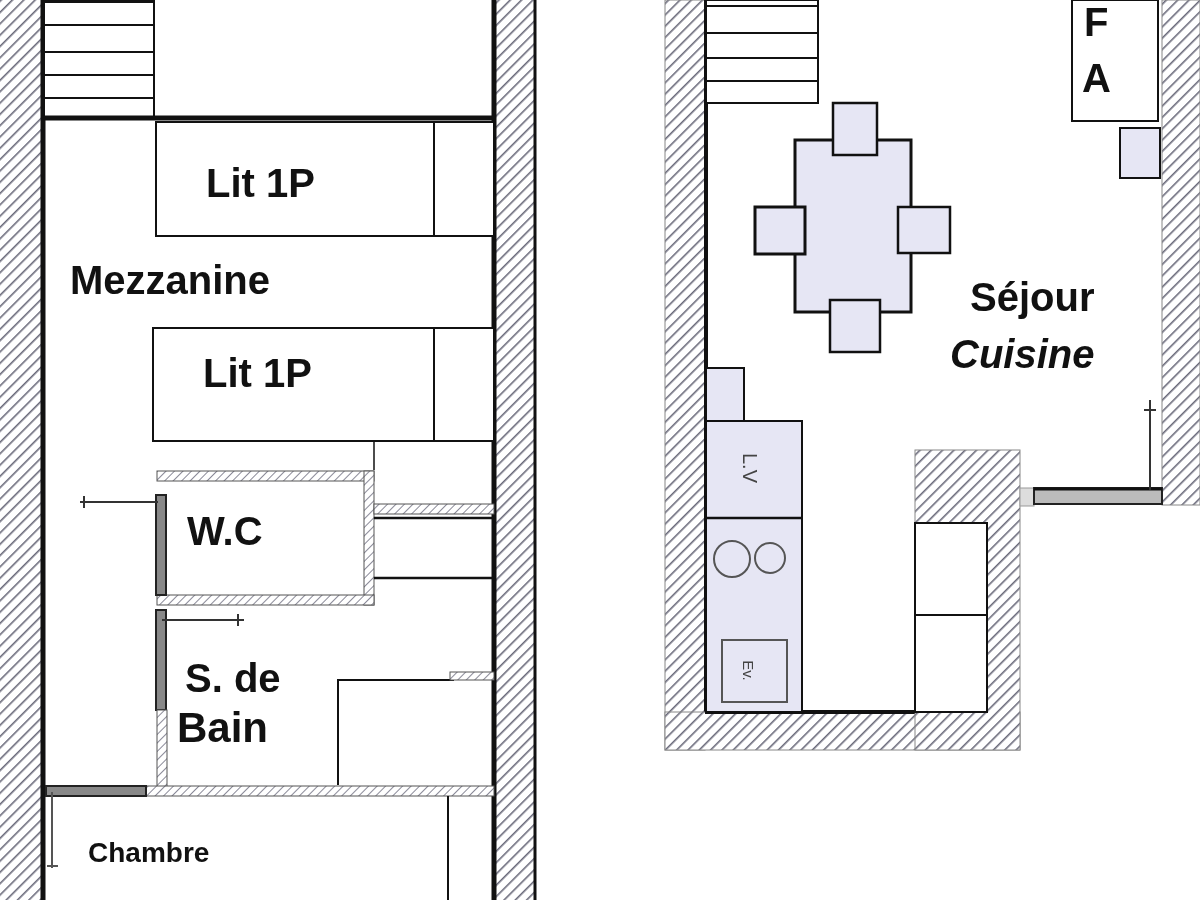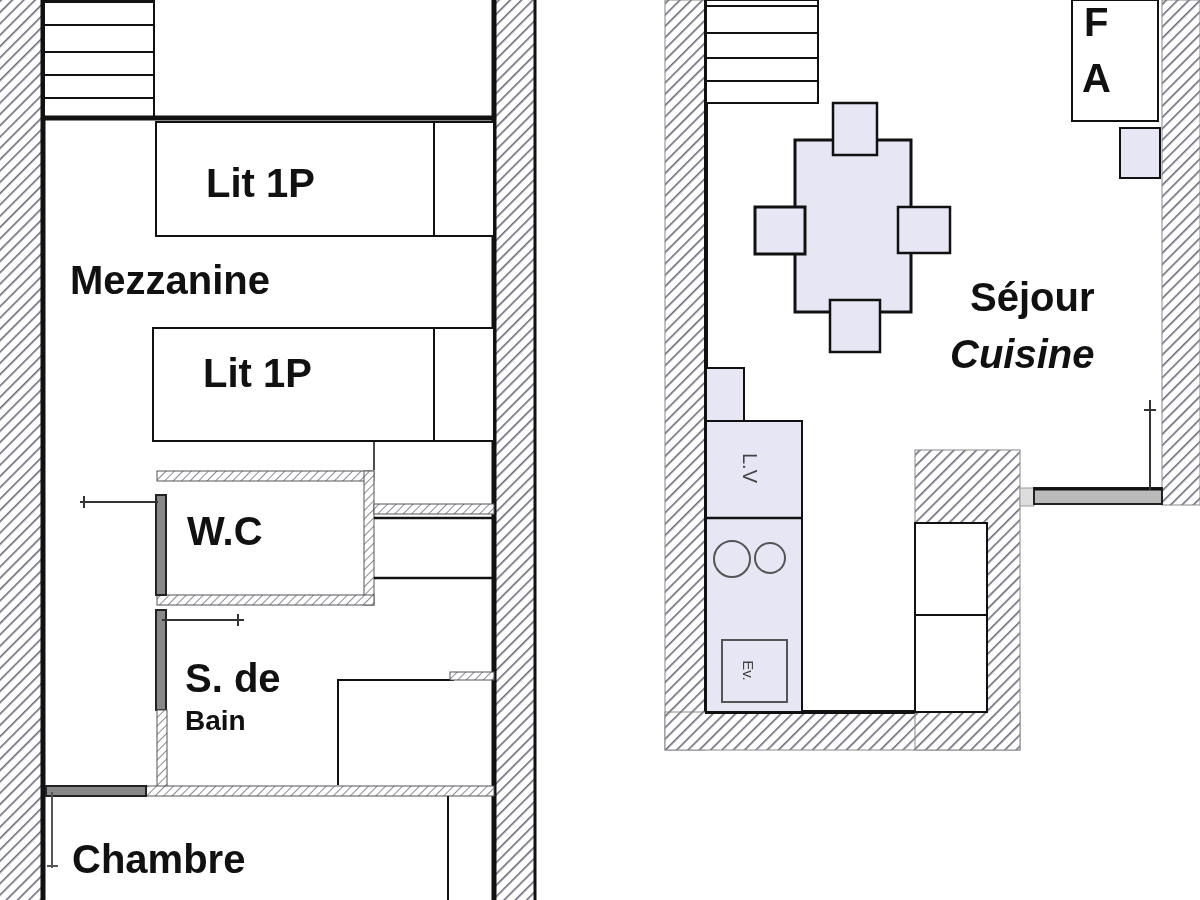--- a/index.html
+++ b/index.html
@@ -142,22 +142,22 @@
       <line x1="1144" y1="410" x2="1156" y2="410" stroke="#333" stroke-width="2"></line>
     </g>
   </g>
 </svg>
 
 <div class="lbl" style="left:206px;top:163px;font-size:40px;">Lit 1P</div>
 <div class="lbl" style="left:70px;top:260px;font-size:40px;">Mezzanine</div>
 <div class="lbl" style="left:203px;top:353px;font-size:40px;">Lit 1P</div>
 <div class="lbl" style="left:187px;top:511px;font-size:40px;">W.C</div>
 <div class="lbl" style="left:185px;top:650px;font-size:40px;margin-top:8px;">S. de</div>
-<div class="lbl" style="left:185px;top:707px;font-size:28px;">Bain</div>
-<div class="lbl" style="left:72px;top:839px;font-size:40px;">Chambre</div>
+<div class="lbl" style="left:177px;top:707px;font-size:42px;">Bain</div>
+<div class="lbl" style="left:88px;top:839px;font-size:28px;">Chambre</div>
 
 <div class="lbl" style="left:1084px;top:2px;font-size:40px;">F</div>
 <div class="lbl" style="left:1082px;top:58px;font-size:40px;">A</div>
 <div class="lbl" style="left:970px;top:277px;font-size:40px;">Séjour</div>
 <div class="lbl" style="left:950px;top:334px;font-size:40px;font-style:italic;">Cuisine</div>
 
 <div class="lbl" style="left:735px;top:458px;font-size:20px;font-weight:normal;color:#444;transform:rotate(90deg);transform-origin:center;">L.V</div>
 <div class="lbl" style="left:738px;top:663px;font-size:15px;font-weight:normal;color:#444;transform:rotate(90deg);transform-origin:center;">Ev.</div>
 
 </body></html>

